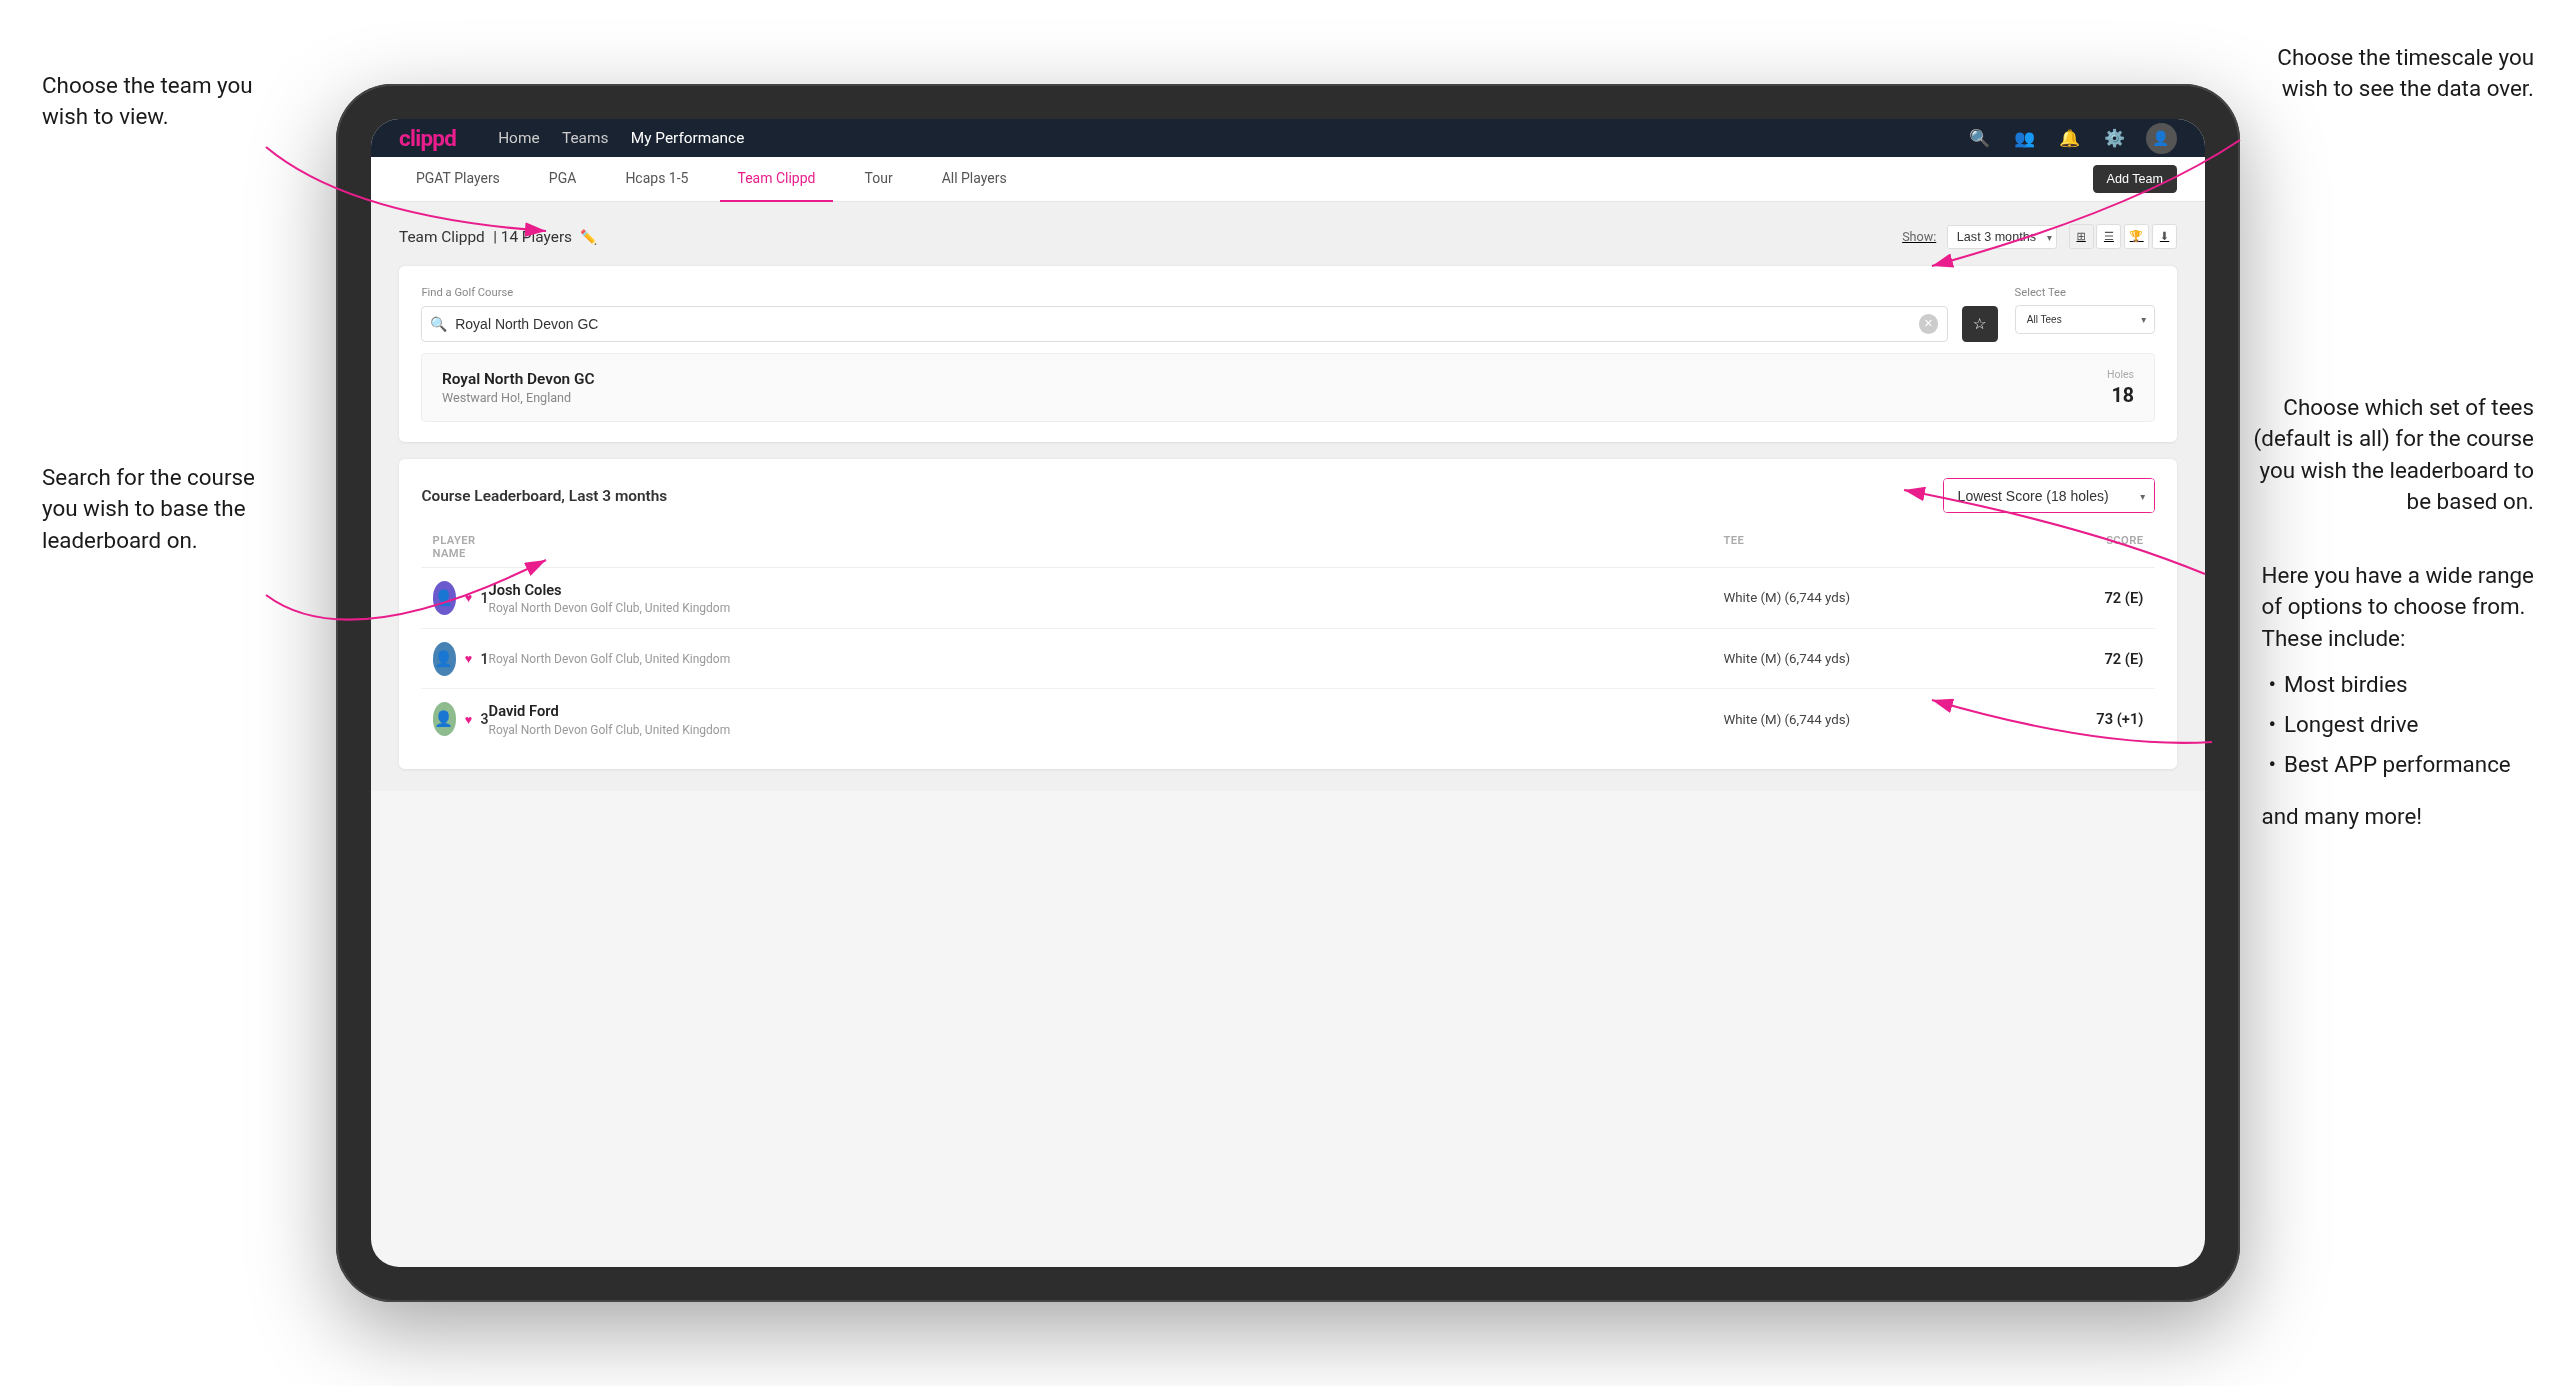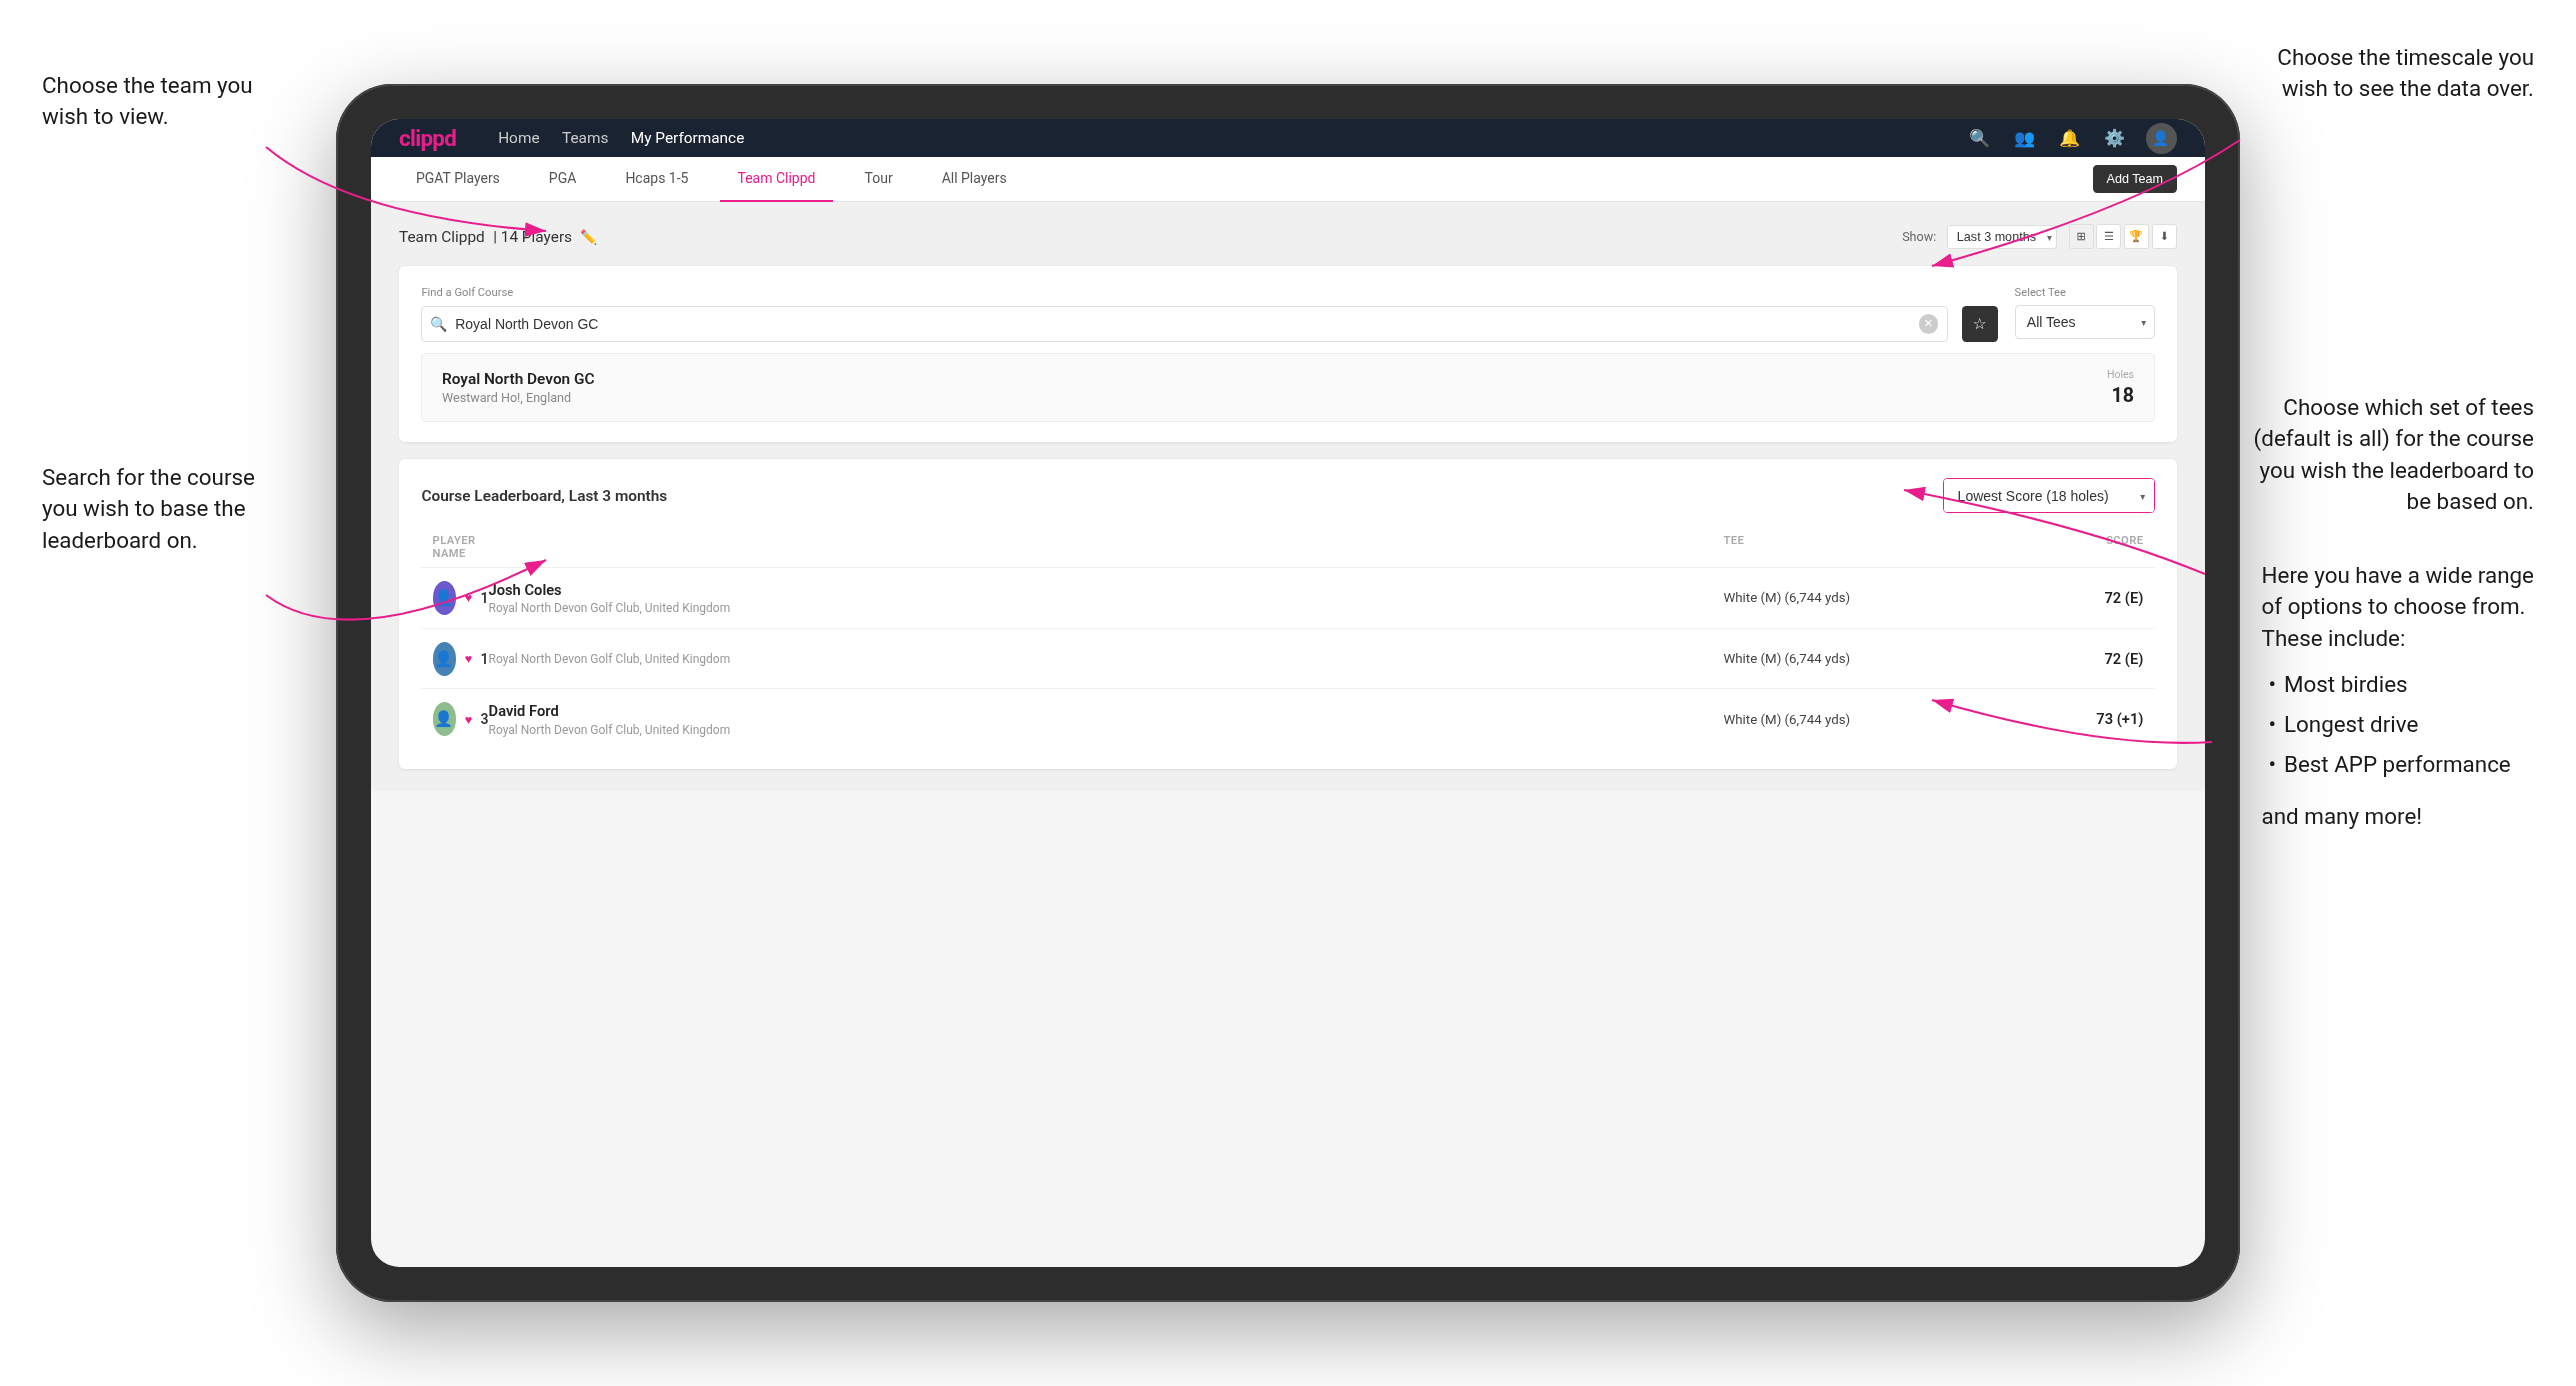--- a/index.html
+++ b/index.html
@@ -184,20 +184,21 @@
     .team-title-edit {
       color: #888;
       font-size: 14px;
       cursor: pointer;
     }
 
     .team-controls {
       display: flex;
       align-items: center;
       gap: 11.2px;
+      text-decoration: underline;
     }
 
     .show-label {
       font-size: 12.6px;
       color: #666;
     }
 
     .show-select {
       border: 0.7px solid #ddd;
       border-radius: 2.8px;
@@ -339,21 +340,21 @@
     }
 
     .tee-select-wrapper {
       position: relative;
     }
 
     .tee-select {
       border: 0.7px solid #ddd;
       border-radius: 4.2px;
       padding: 8.4px 25px 8.4px 11.2px;
-      font-size: 14px;
+      font-size: 10px;
       background: #fff;
       color: #333;
       cursor: pointer;
       appearance: none;
       width: 140px;
     }
 
     .tee-select-wrapper::after {
       content: '▾';
       position: absolute;

